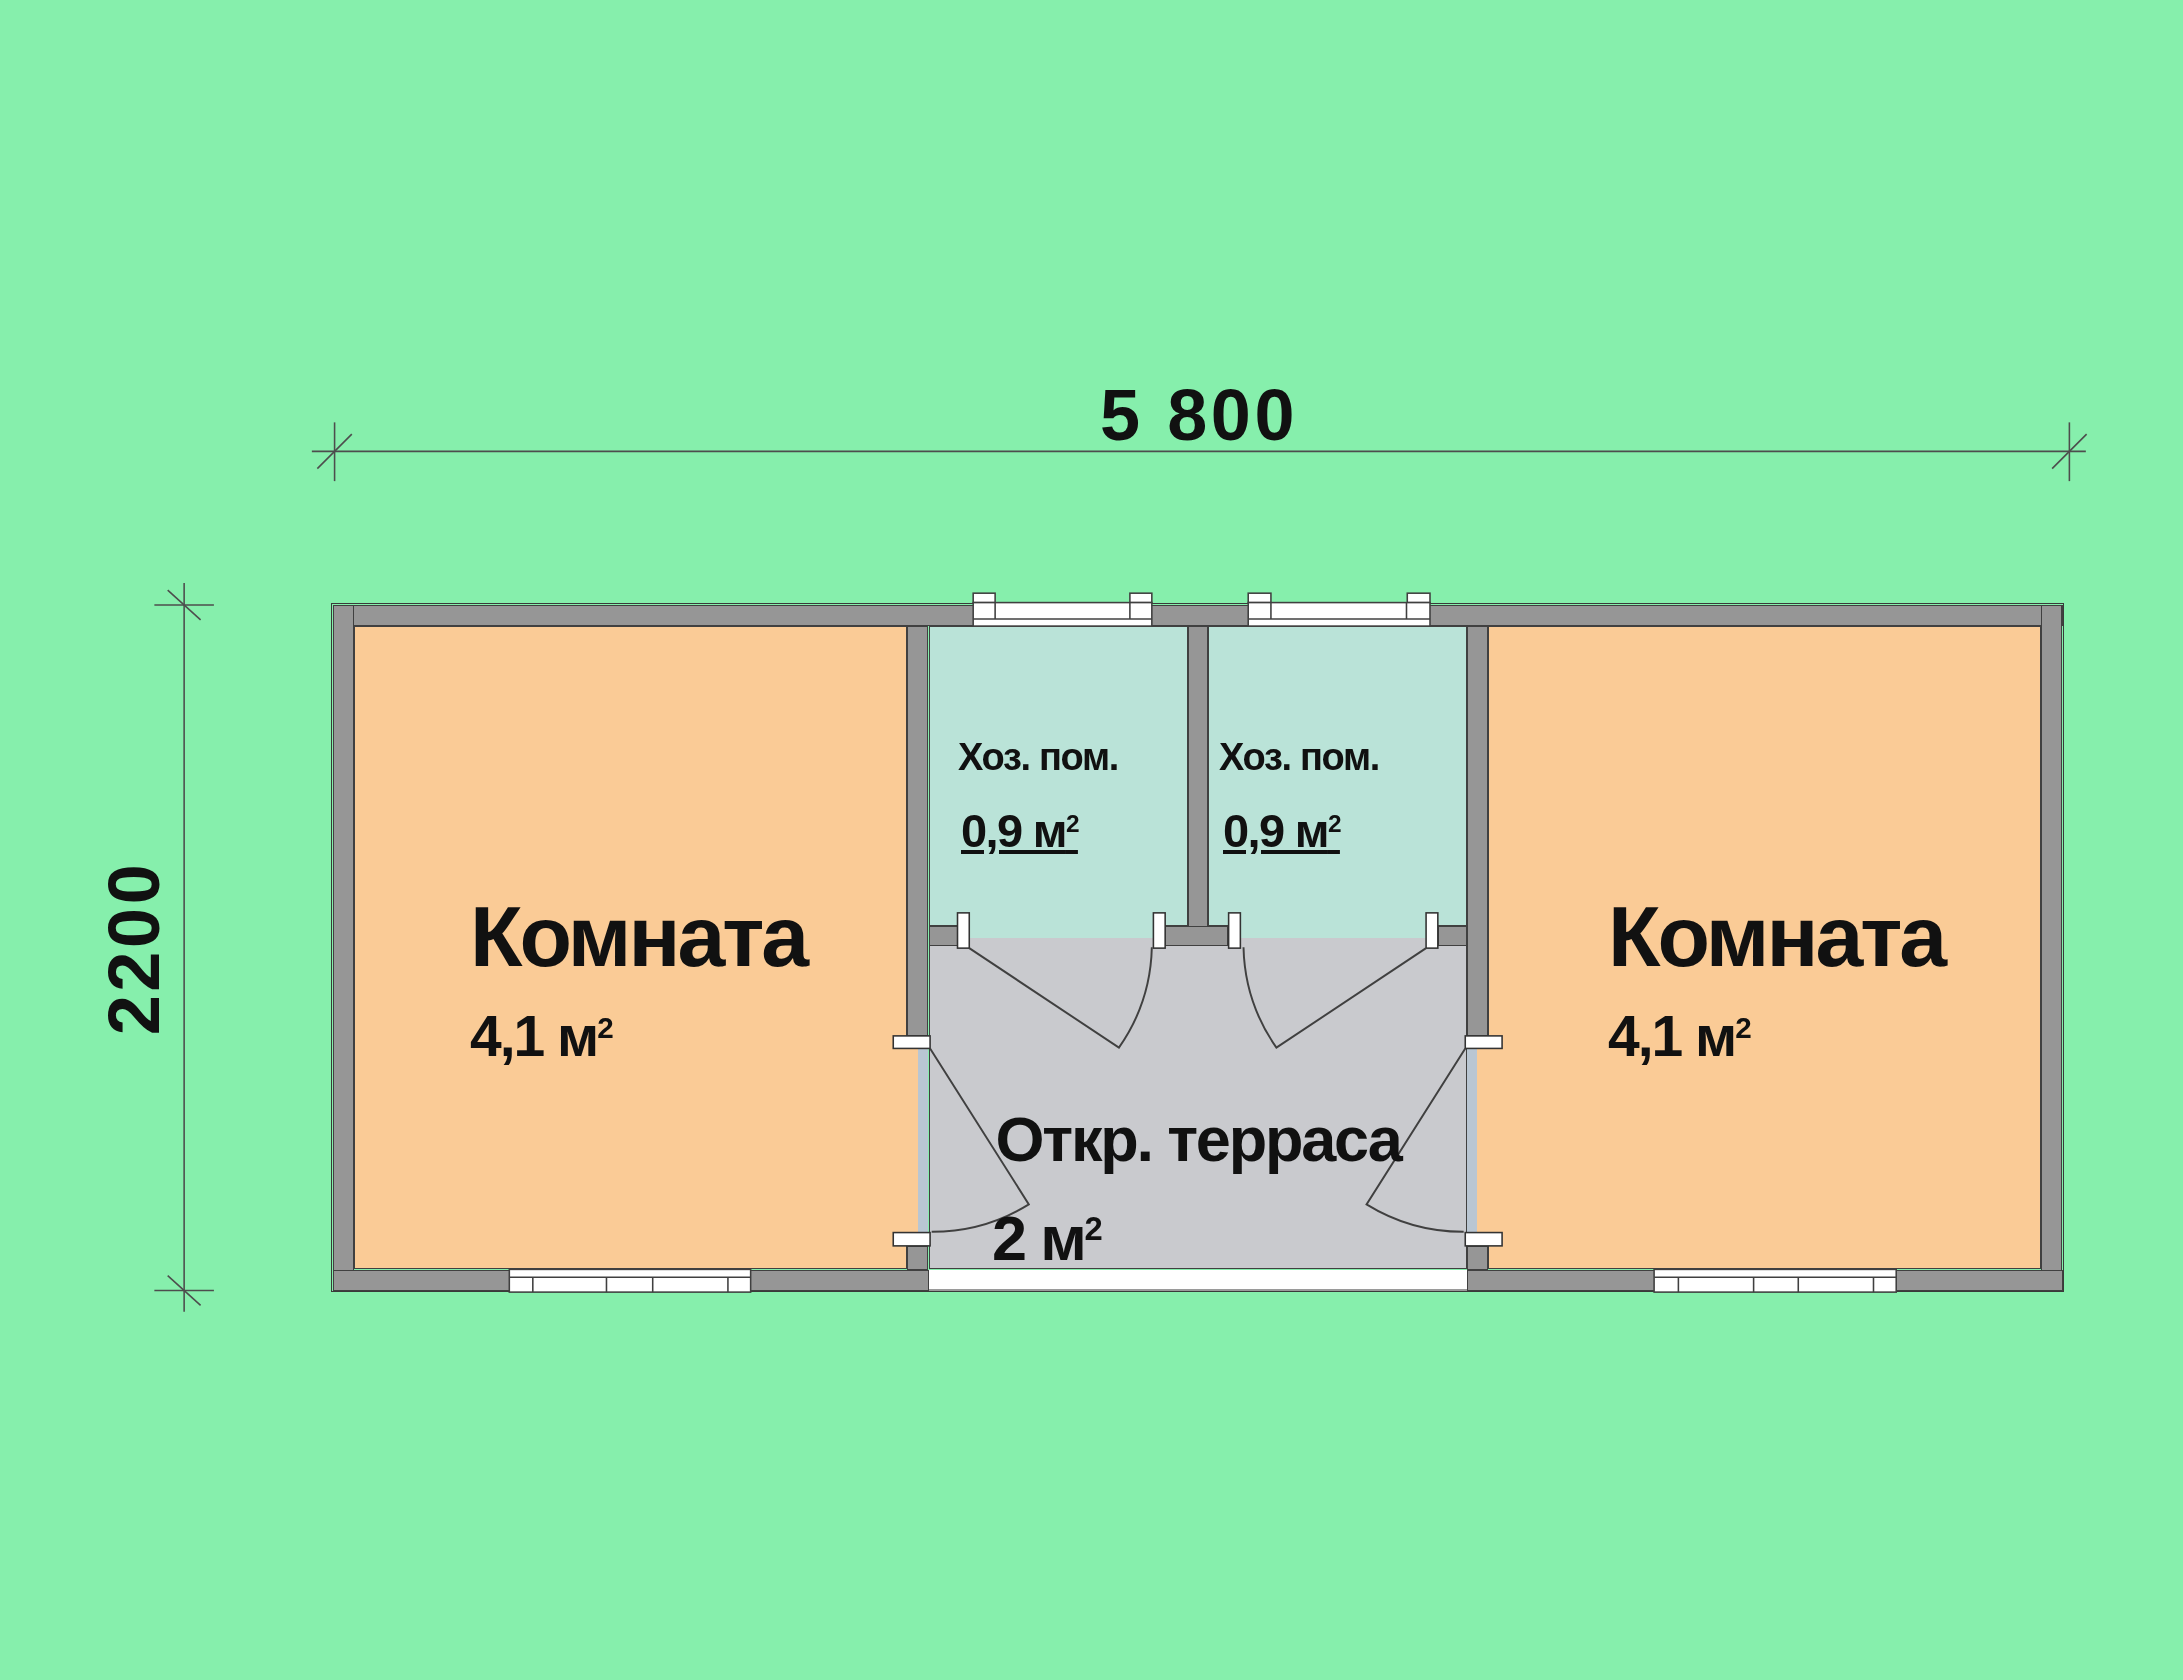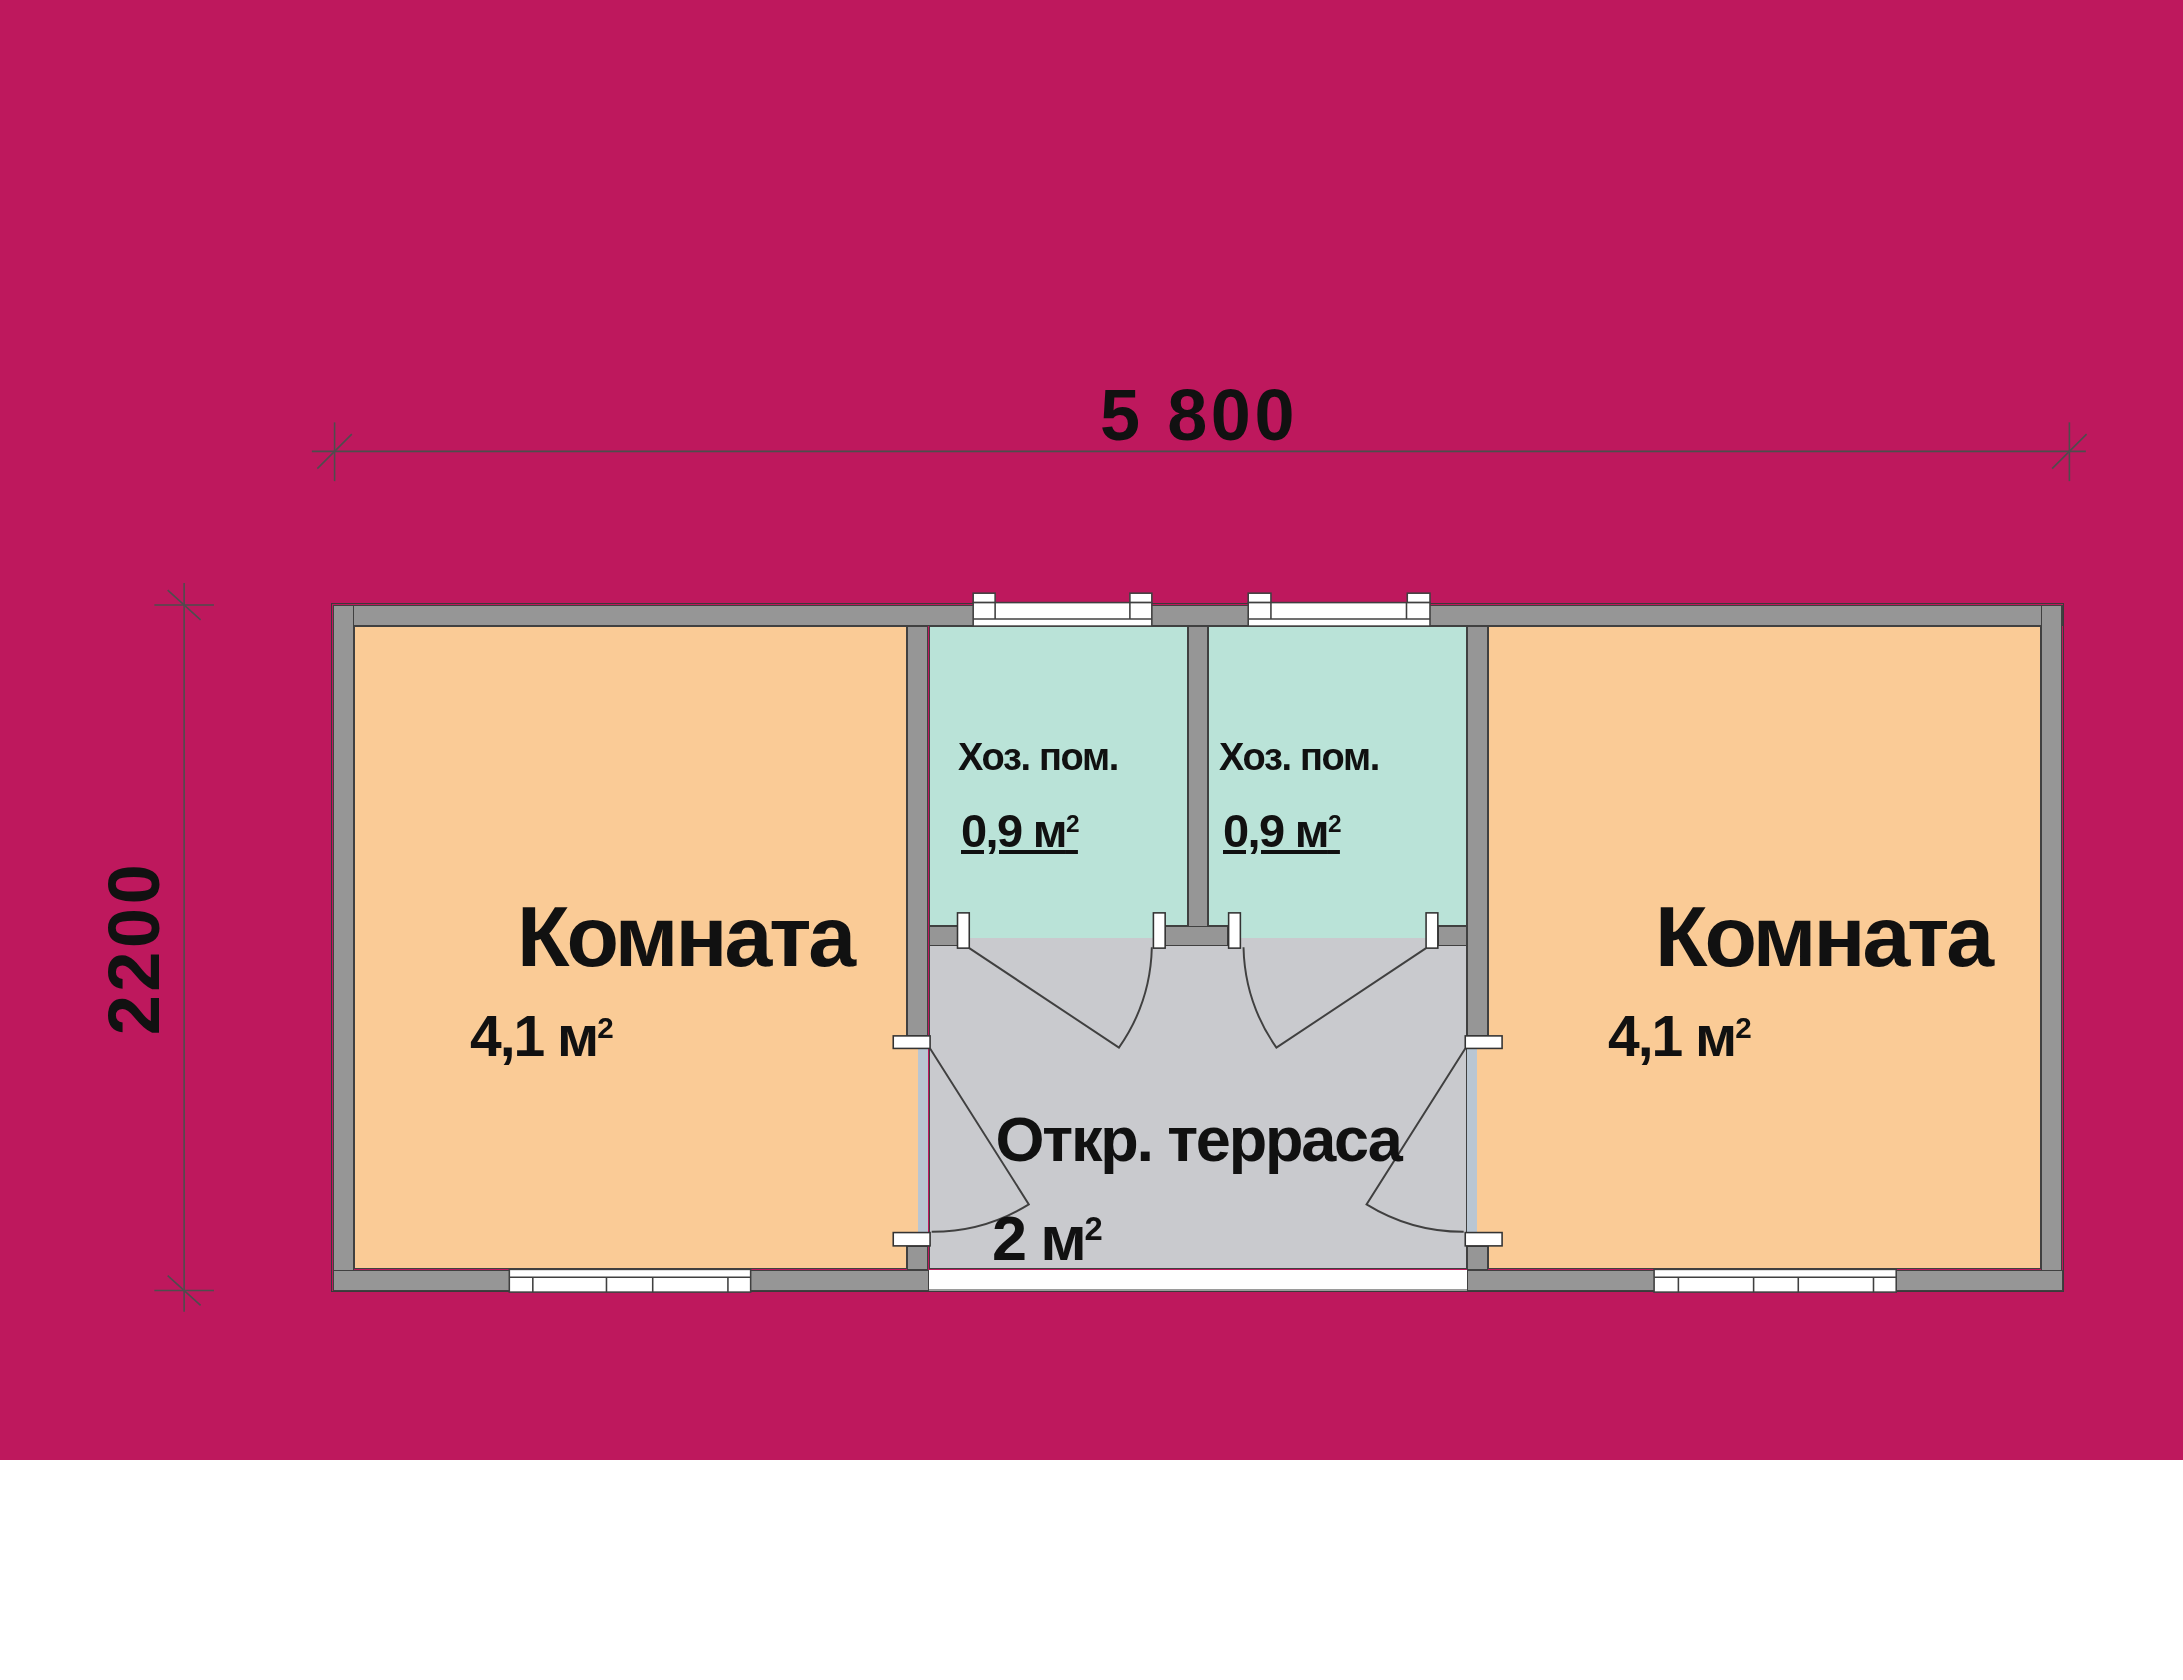--- a/index.html
+++ b/index.html
@@ -7,32 +7,32 @@
     --utility-fill:#BAE3D8;
     --terrace-fill:#C9CACE;
     --wall:#969696;
     --threshold:#B9C6D2;
     --line:#404040;
     --dimension-line:#4d4d4d;
     --text:#111111;
   }
   html,body{margin:0;padding:0;background:#ffffff;}
   #stage{
-    position:relative;width:2183px;height:1460px;background:#be185d;overflow:hidden;
+    position:relative;width:2183px;height:1680px;background:#86efac;overflow:hidden;
     font-family:"Liberation Sans","DejaVu Sans",sans-serif;font-weight:bold;color:var(--text);
   }
   .floor{position:absolute;box-sizing:border-box;border:1.6px solid var(--line);z-index:1;}
   .patch{position:absolute;z-index:2;}
   .wall{position:absolute;box-sizing:border-box;background:var(--wall);border:1.6px solid var(--line);z-index:3;}
   #outline{position:absolute;box-sizing:border-box;border:1.6px solid #3a3a3a;background:transparent;z-index:4;}
   #plan-svg{position:absolute;left:0;top:0;z-index:5;pointer-events:none;}
   .lbl{position:absolute;z-index:6;line-height:1;white-space:nowrap;letter-spacing:-0.035em;}
   .lbl sup{font-size:52%;vertical-align:0.62em;line-height:0;}
   .dim-lbl{letter-spacing:0.05em;font-size:72px;}
-  .room-name{font-size:86px;margin-left:47px;}
+  .room-name{font-size:86px;}
   .room-area{font-size:57px;}
   .util-name{font-size:38px;}
   .util-area{font-size:47px;text-decoration:underline;}
   .terr-name{font-size:63px;}
   .terr-area{font-size:63px;}
   .jamb{fill:#ffffff;stroke:#333333;stroke-width:2;}
   .swing{fill:none;stroke:var(--line);stroke-width:2.5;}
   .winrect{fill:#ffffff;stroke:var(--line);stroke-width:2;}
   .winline{stroke:var(--line);stroke-width:2;}
   .dim{stroke:var(--dimension-line);stroke-width:2;fill:none;}

